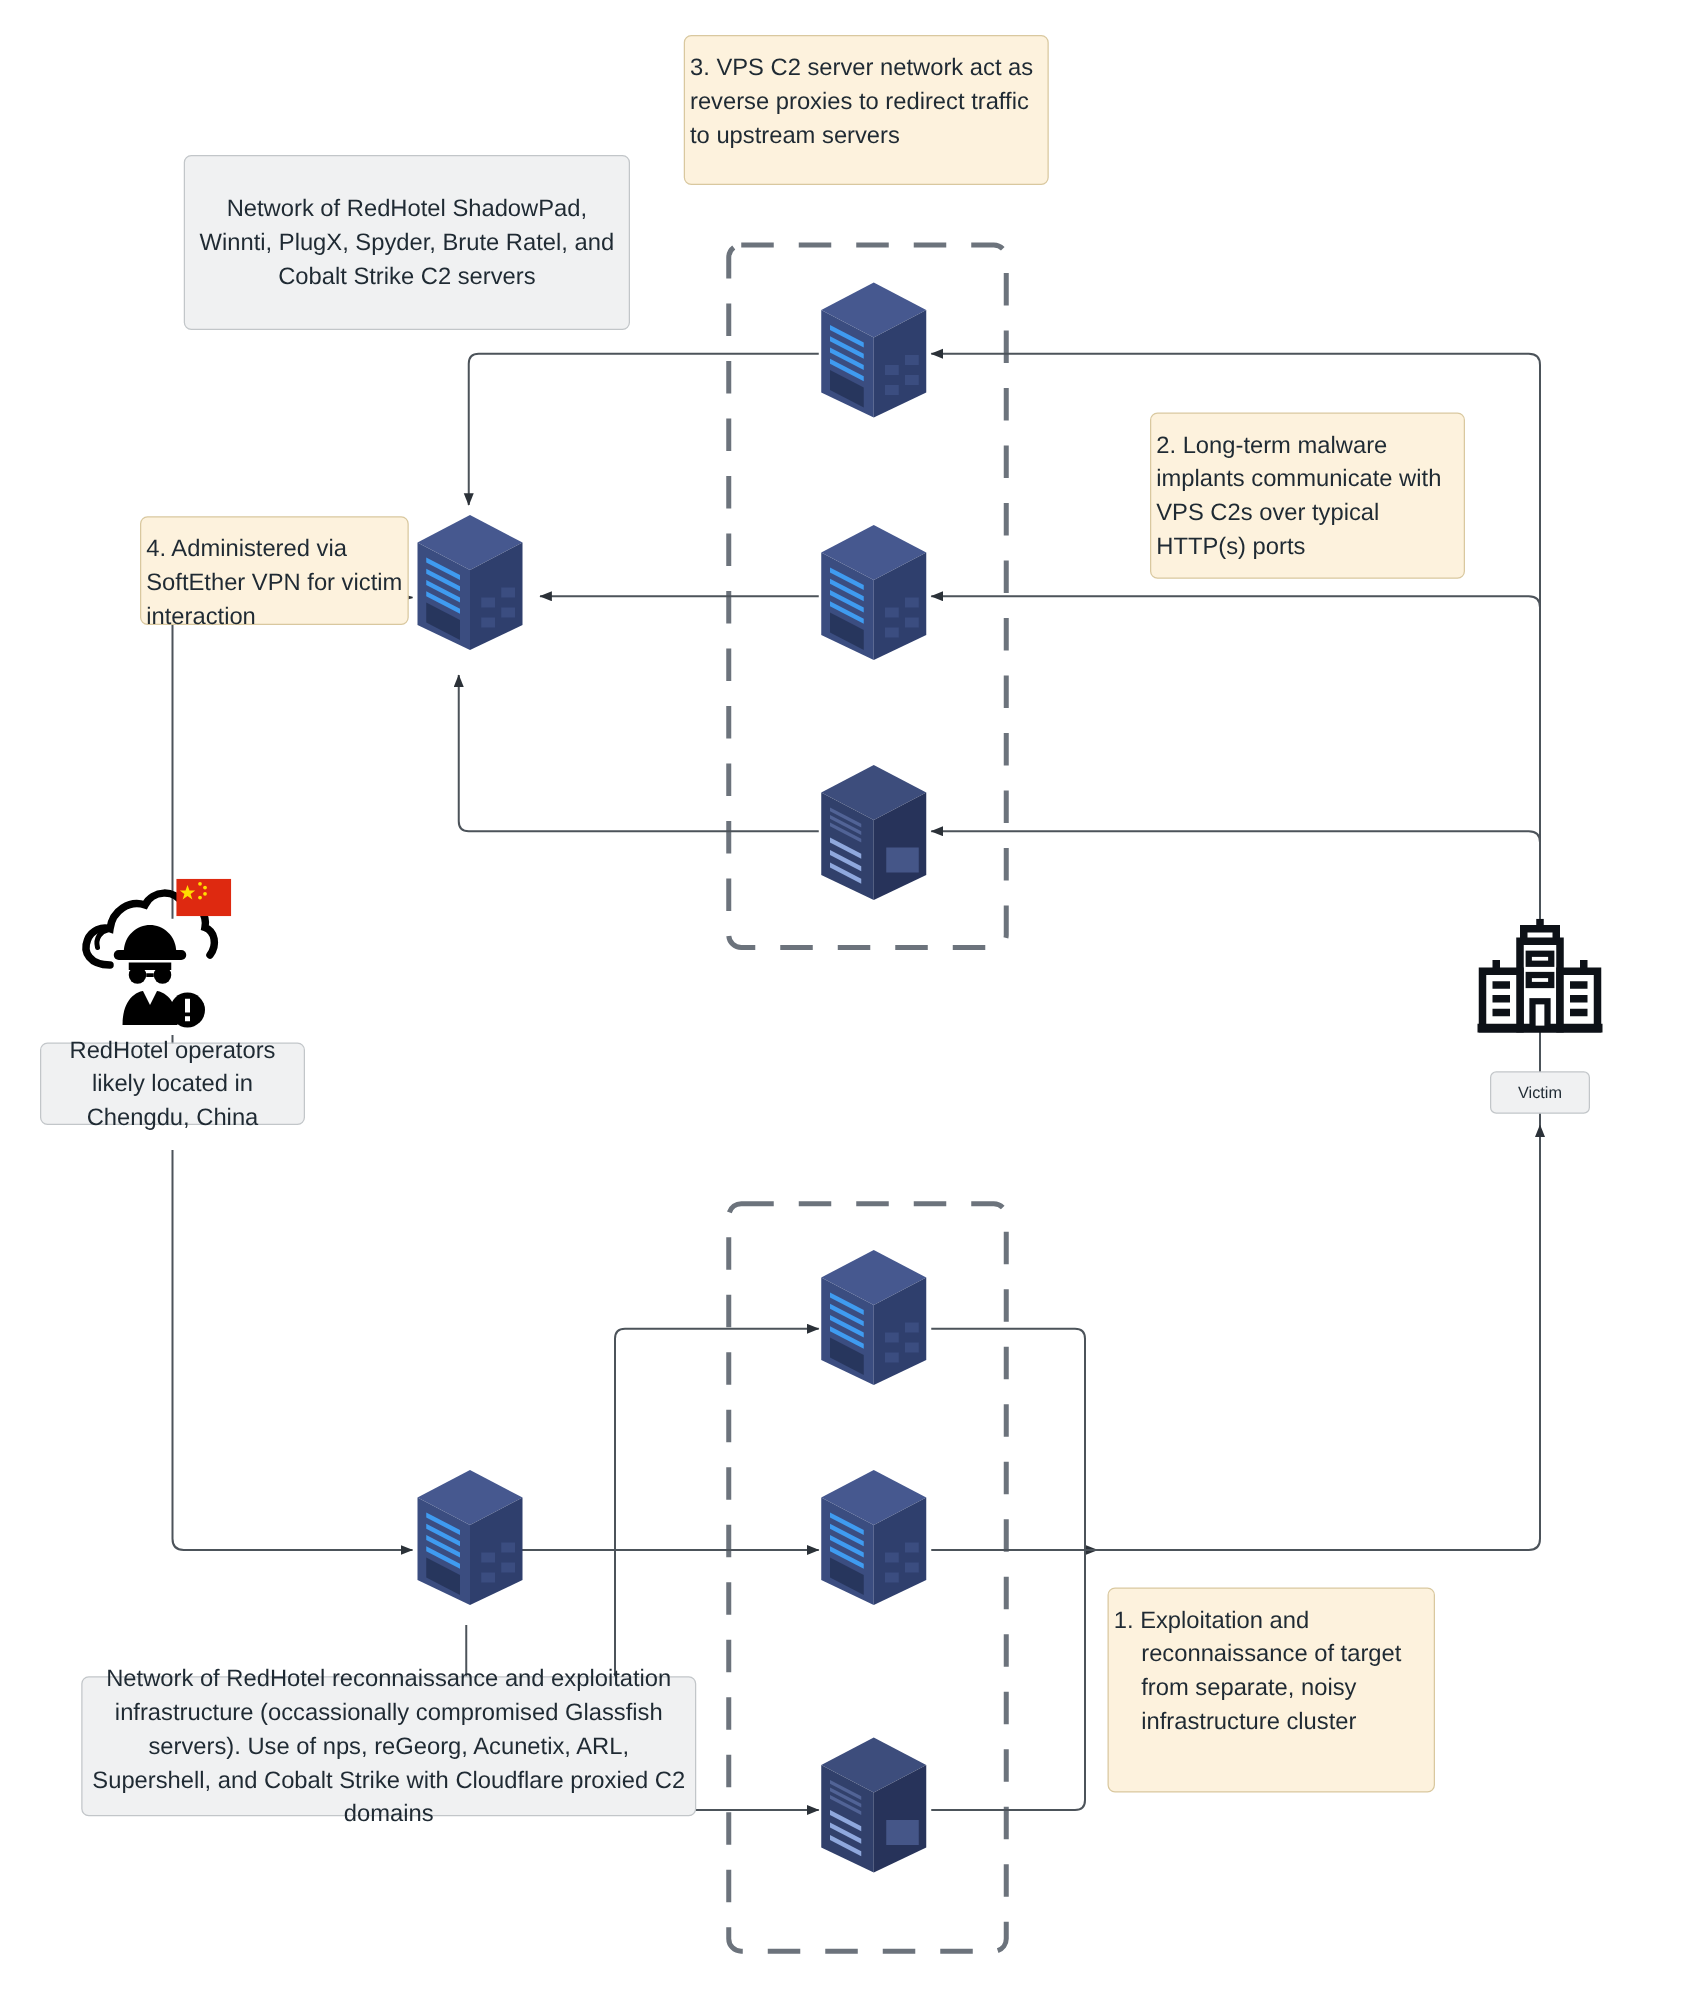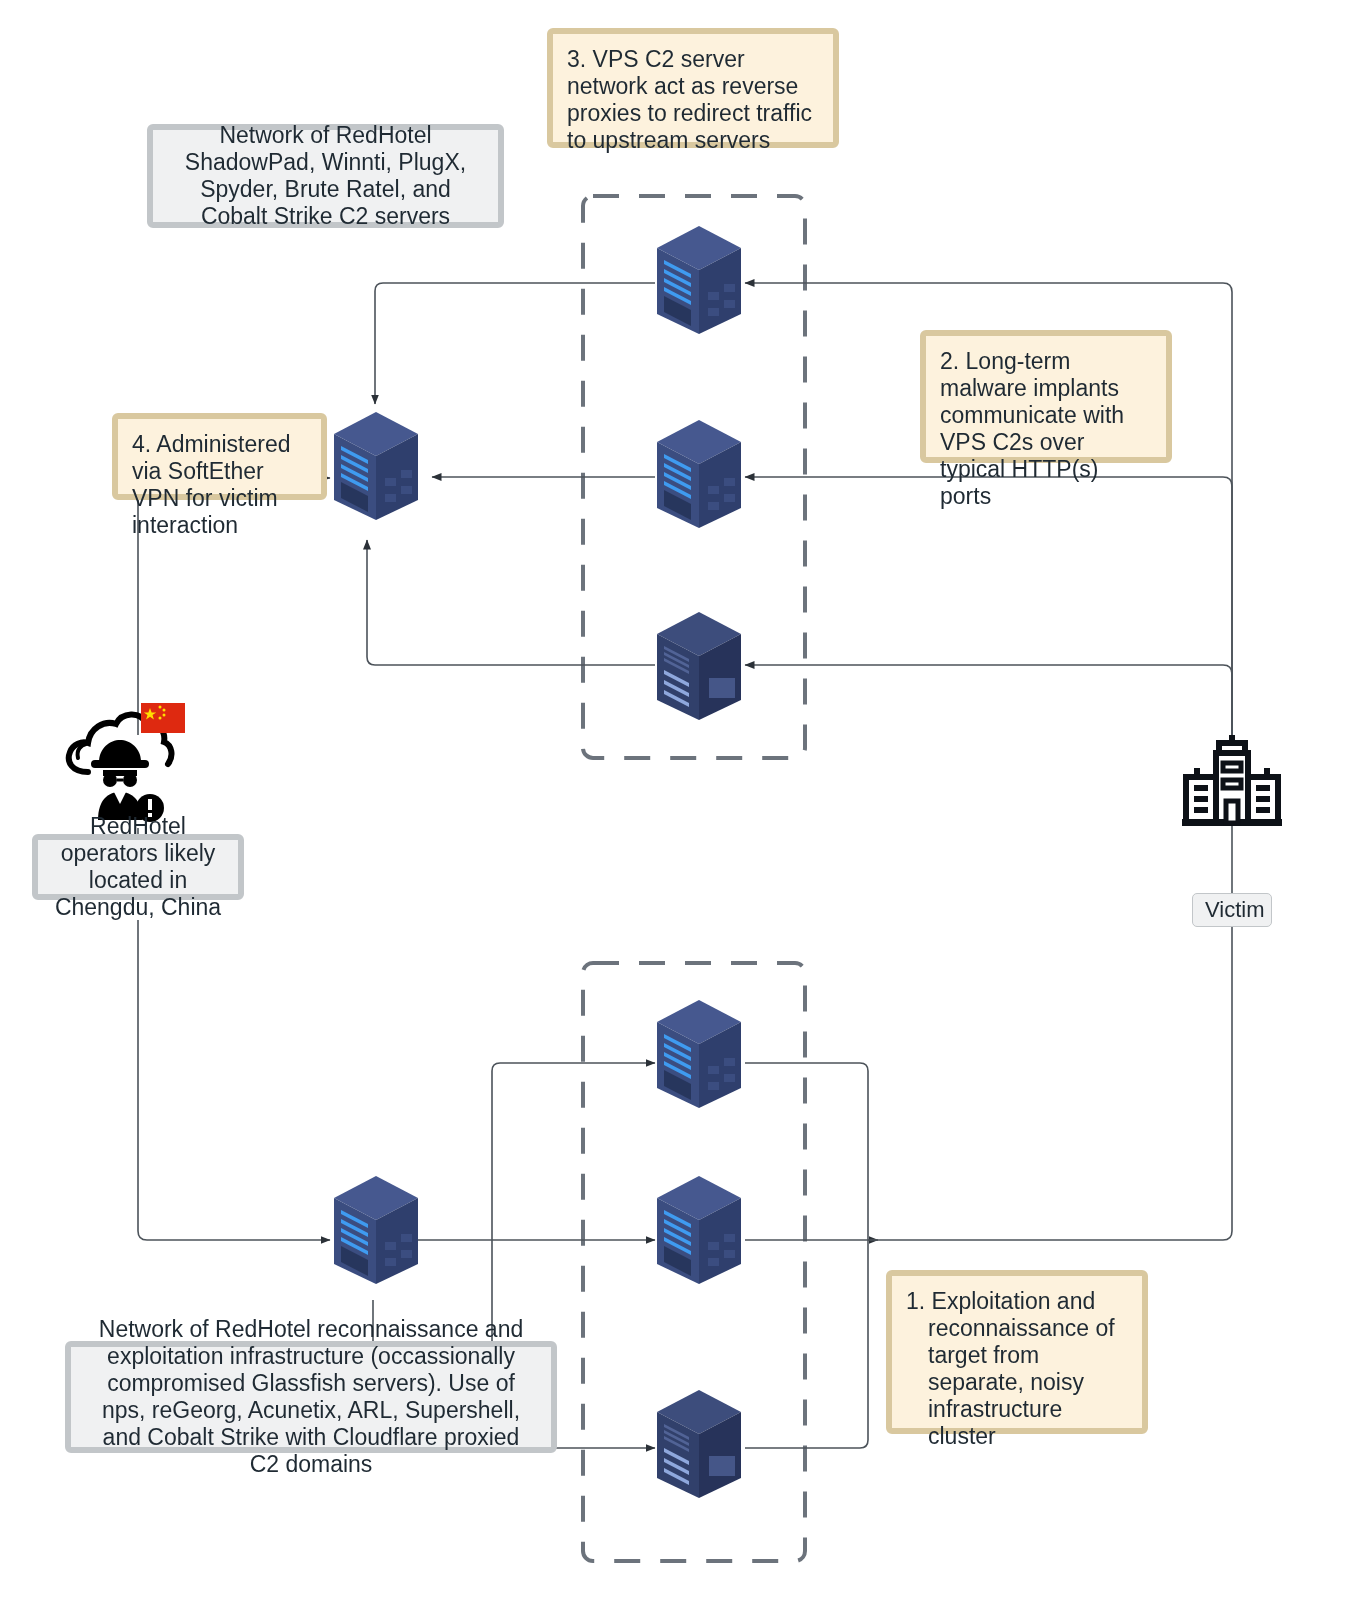--- a/index.html
+++ b/index.html
@@ -1,25 +1,25 @@
 <!DOCTYPE html>
 <html><head>
 <meta charset="utf-8">
 <style>
   html,body{margin:0;padding:0;background:#ffffff;}
   body{width:1345px;height:1600px;position:relative;overflow:hidden;
        font-family:"Liberation Sans","DejaVu Sans",sans-serif;color:#1f2a33;}
   #stage{position:absolute;left:0;top:0;width:1345px;height:1600px;}
   svg.layer{position:absolute;left:0;top:0;width:1345px;height:1600px;pointer-events:none;}
-  .note{position:absolute;box-sizing:border-box;border:6px solid #7f1d1d;border-radius:6px;
-        font-size:23px;line-height:27px;padding:12px 14px;}
+  .note{position:absolute;box-sizing:border-box;border:1px solid #7f1d1d;border-radius:6px;
+        font-size:19px;line-height:27px;padding:12px 4px;}
   .note.gray{background:#f0f1f2;border-color:#c2c6c9;text-align:center;}
   .note.tan{background:#fdf2dd;border-color:#d9c89f;text-align:left;}
   .pill{position:absolute;box-sizing:border-box;background:#f0f1f2;border:1px solid #c2c6c9;
-        border-radius:5px;font-size:22px;line-height:24px;padding:4px 12px;text-align:center;margin-top:36px;}
+        border-radius:5px;font-size:13px;line-height:24px;padding:4px 12px;text-align:center;}
   .svr{position:absolute;}
   .icon{position:absolute;}
   .hang{display:block;padding-left:22px;text-indent:-22px;}
 </style>
 </head>
 <body>
 
 <div id="stage">
 
   <svg class="layer" viewBox="0 0 1345 1600" xmlns="http://www.w3.org/2000/svg">
@@ -282,21 +282,21 @@
       <rect x="16" y="61" width="14" height="6"></rect>
       <rect x="16" y="72" width="14" height="6"></rect>
       <rect x="78" y="50" width="14" height="6"></rect>
       <rect x="78" y="61" width="14" height="6"></rect>
       <rect x="78" y="72" width="14" height="6"></rect>
     </g>
   </svg>
 
   <div class="note tan" style="left:547px;top:28px;width:292px;height:120px;">3. VPS C2 server network act as reverse proxies to redirect traffic to upstream servers</div>
 
-  <div class="note gray" style="left:147px;top:124px;width:357px;height:104px;display:flex;align-items:center;justify-content:center;">Network of RedHotel ShadowPad, Winnti, PlugX, Spyder, Brute Ratel, and Cobalt Strike C2 servers</div>
+  <div class="note gray" style="left:147px;top:124px;width:357px;height:140px;display:flex;align-items:center;justify-content:center;">Network of RedHotel ShadowPad, Winnti, PlugX, Spyder, Brute Ratel, and Cobalt Strike C2 servers</div>
 
   <div class="note tan" style="left:900px;top:330px;width:252px;height:133px;margin-left:20px;">2. Long-term malware implants communicate with VPS C2s over typical HTTP(s) ports</div>
 
   <div class="note tan" style="left:112px;top:368px;width:215px;height:87px;margin-top:45px;">4. Administered via SoftEther VPN for victim interaction</div>
 
   <div class="note gray" style="left:32px;top:834px;width:212px;height:66px;display:flex;align-items:center;justify-content:center;">RedHotel operators likely located in Chengdu, China</div>
 
   <div class="pill" style="left:1192px;top:857px;width:80px;">Victim</div>
 
   <div class="note gray" style="left:65px;top:1341px;width:492px;height:112px;display:flex;align-items:center;justify-content:center;">Network of RedHotel reconnaissance and exploitation infrastructure (occassionally compromised Glassfish servers). Use of nps, reGeorg, Acunetix, ARL, Supershell, and Cobalt Strike with Cloudflare proxied C2 domains</div>

